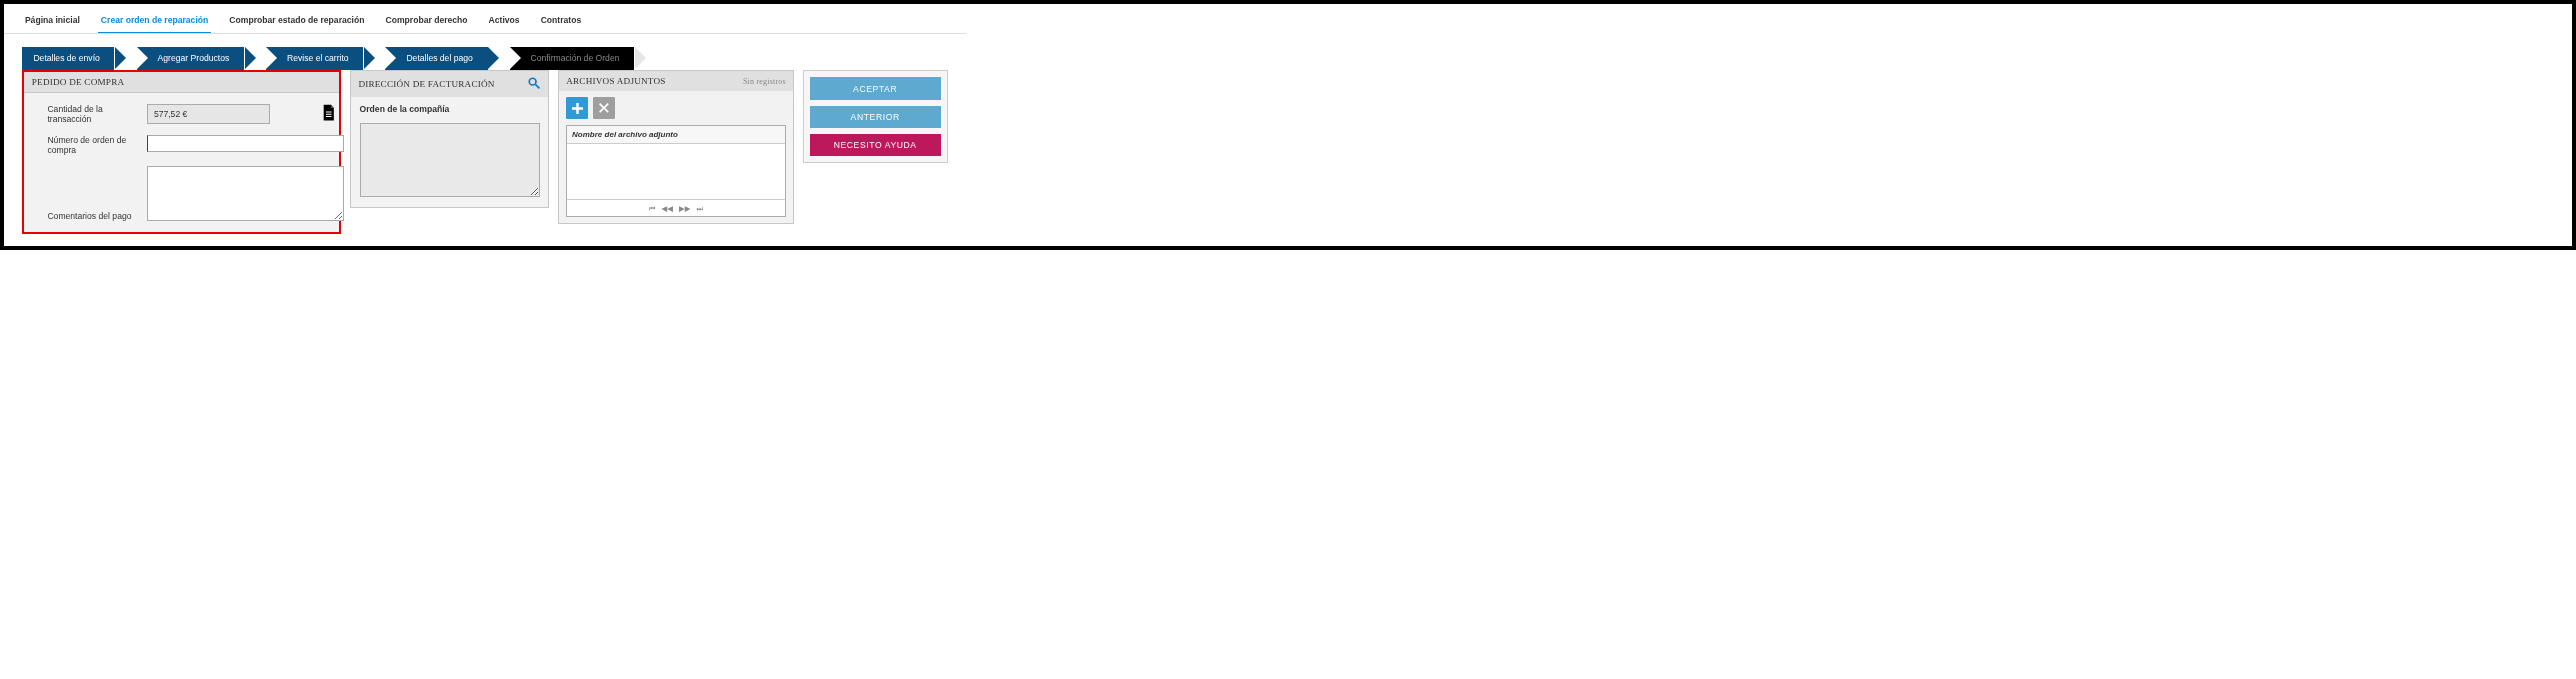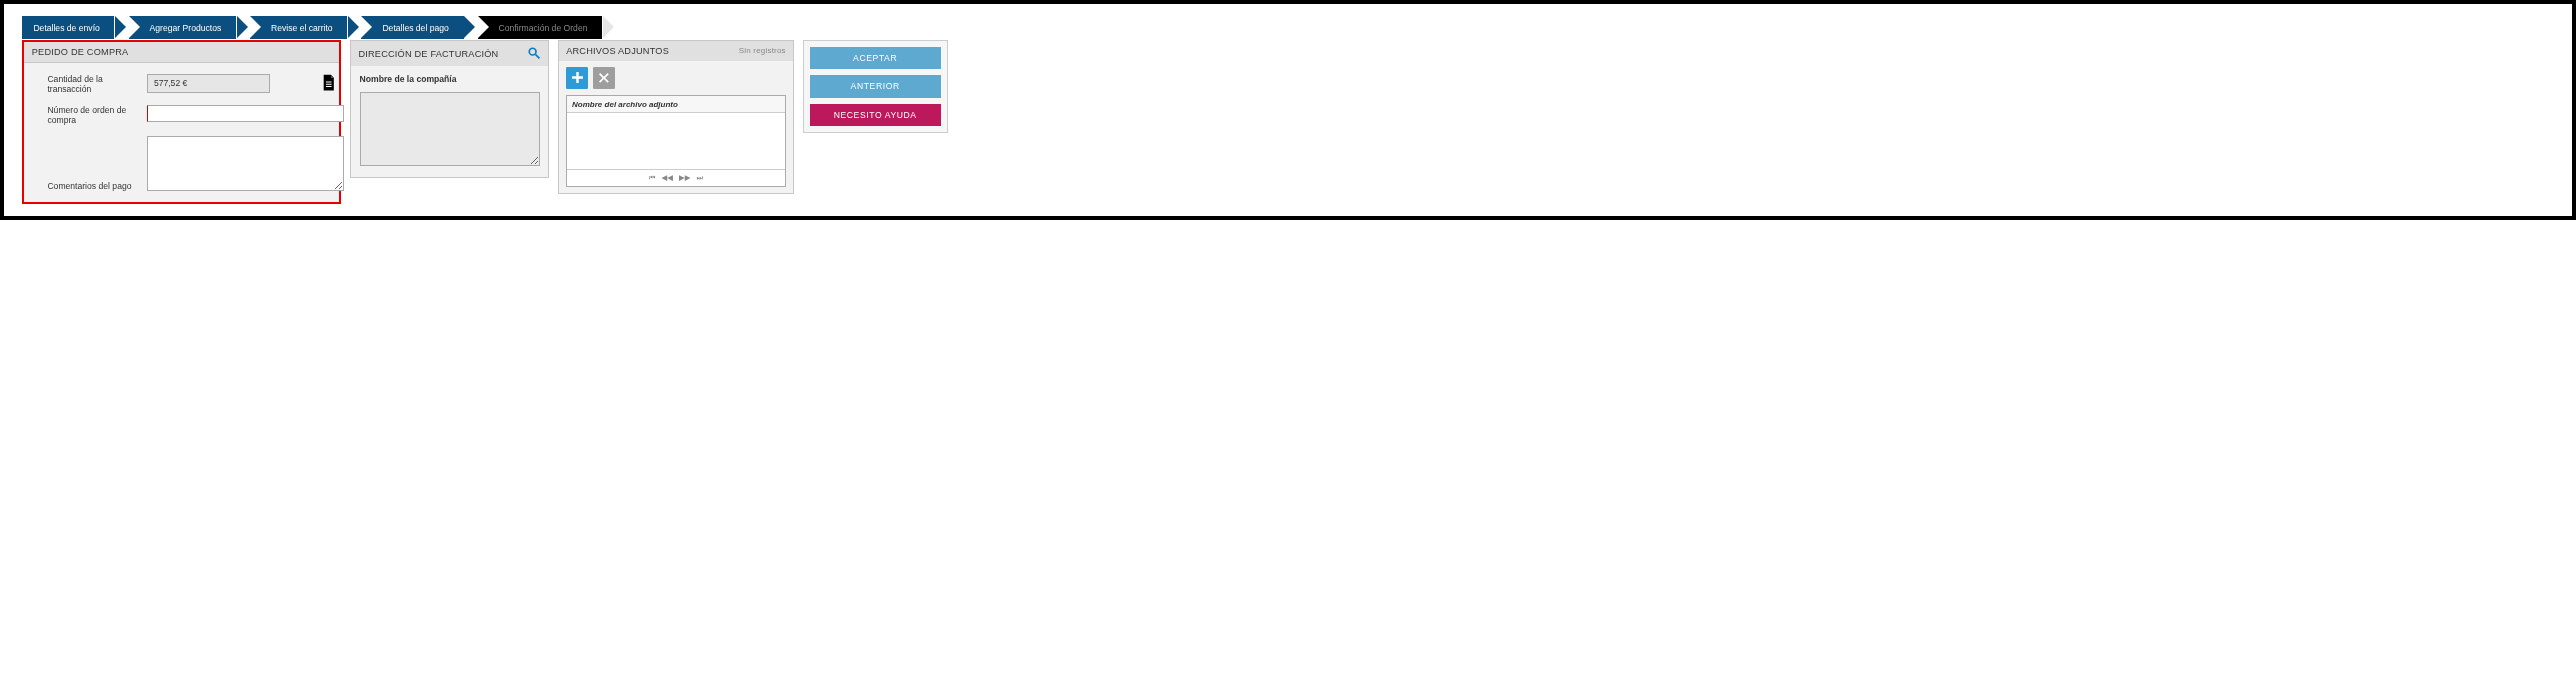--- a/index.html
+++ b/index.html
@@ -27,21 +27,21 @@
     padding: 4.9px 2.5px 7.4px 2.5px;
     cursor: pointer;
   }
   .top-tab.active {
     color: #0a8ae6;
     border-bottom: 1.8px solid #0a8ae6;
   }
   
   .steps {
     display: flex;
-    gap: 8px;
+    gap: 16px;
     padding: 12.3px 18.4px 6.1px 18.4px;
     align-items: stretch;
     height: 36px;
   }
   .step {
     position: relative;
     background: #0b4f81;
     color: #fff;
     padding: 0 14.7px 0 21px;
     display: flex;
@@ -94,20 +94,21 @@
   }
   .panel-header {
     background: #e0e0e0;
     padding: 4.9px 7.4px;
     font-weight: 400;
     font-size: 9.2px;
     letter-spacing: 0.2px;
     display: flex;
     align-items: center;
     justify-content: space-between;
+    font-family: Liberation Serif, serif;
   }
   
   .purchase {
     width: 319px;
     border: 2.5px solid #e60000;
     padding: 0;
   }
   .purchase .panel-header { border-bottom: 0.6px solid #c7c7c7; }
   .purchase-body { padding: 11px 23px; display: grid; grid-template-columns: 92px 1fr 22px; gap: 11px 7.4px; align-items: start; }
   .lbl { font-size: 8.6px; color: #333; }
@@ -197,20 +198,28 @@
     letter-spacing: 0.6px;
     cursor: pointer;
   }
   .btn-light { background: #5ea9cf; }
   .btn-primary { background: #be185d; }
 </style>
 </head>
 <body>
 <div class="wrap">
 
+<div class="top-tabs">
+  <div class="top-tab">Página inicial</div>
+  <div class="top-tab active">Crear orden de reparación</div>
+  <div class="top-tab">Comprobar estado de reparación</div>
+  <div class="top-tab">Comprobar derecho</div>
+  <div class="top-tab">Activos</div>
+  <div class="top-tab">Contratos</div>
+</div>
 
 <div class="steps">
   <div class="step">Detalles de envío</div>
   <div class="step">Agregar Productos</div>
   <div class="step">Revise el carrito</div>
   <div class="step">Detalles del pago</div>
   <div class="step inactive">Confirmación de Orden</div>
 </div>
 
 <div class="content">
@@ -240,21 +249,21 @@
     <div class="panel-header">
       <span>DIRECCIÓN DE FACTURACIÓN</span>
       <span>
         <svg class="search-icon" viewBox="0 0 24 24">
               <circle cx="10" cy="10" r="6" fill="none" stroke="#0b7ac3" stroke-width="3"></circle>
               <line x1="15" y1="15" x2="22" y2="22" stroke="#0b7ac3" stroke-width="3"></line>
             </svg>
       </span>
     </div>
     <div class="billing-body">
-      <div class="company-label">Nombre de la compañía</div>
+      <div class="company-label">Orden de la compañía</div>
       <textarea class="company-textarea" style=""></textarea>
     </div>
   </div>
 
   <div class="panel attach">
     <div class="panel-header">
       <span>ARCHIVOS ADJUNTOS</span>
       <span class="attach-header-right">Sin registros</span>
     </div>
     <div class="attach-body">

